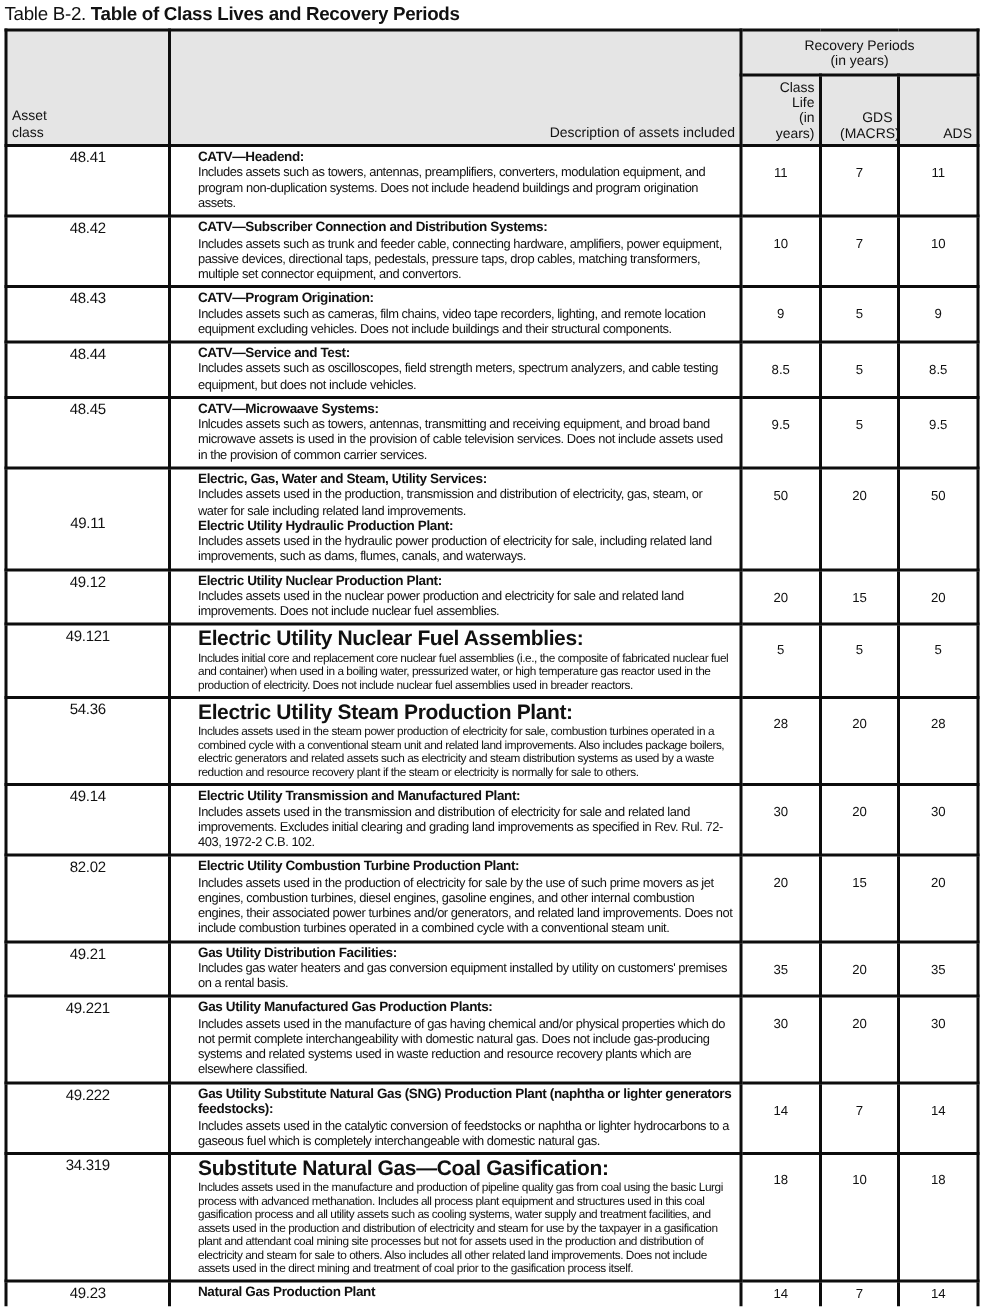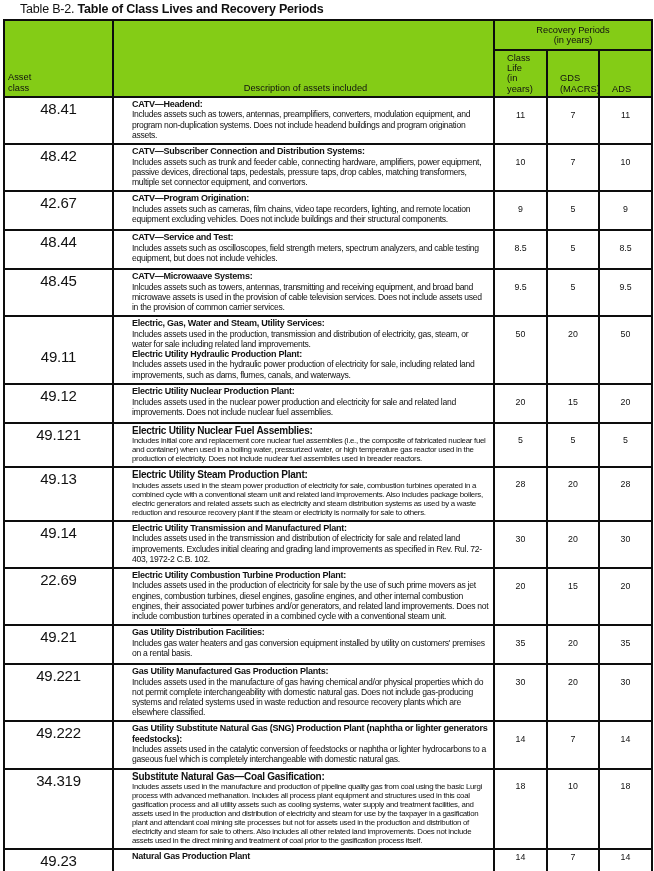--- a/index.html
+++ b/index.html
@@ -2,40 +2,40 @@
 <html><head>
 <meta charset="utf-8">
 <style>
   html, body { margin: 0; padding: 0; background: #fff; }
   .page {
     width: 654px; height: 871px; overflow: hidden; box-sizing: border-box;
     background: #fff; color: #111;
     font-family: "Liberation Sans", sans-serif;
     padding: 1px 2px 0 2px;
   }
-  .title { font-size: 12.5px; letter-spacing: -0.2px; margin: 1px 0 3px 18px; white-space: nowrap; }
+  .title { font-size: 12.5px; letter-spacing: -0.2px; margin: 1px 0 3px 1px; white-space: nowrap; }
   .title .t-main { font-weight: bold; }
   table.b2 { border-collapse: collapse; width: 648px; table-layout: fixed; margin-left: 1px; }
   table.b2 th, table.b2 td { border: 2px solid #0d0d0d; }
   
-  thead th { font-weight: normal; font-size: 9.3px; line-height: 1.1; padding: 2px 3px; background: #84cc16; }
+  thead th { font-weight: normal; font-size: 9.3px; line-height: 1.1; padding: 2px 3px; background: #e5e5e5; }
   .h-asset { vertical-align: bottom; text-align: left; white-space: pre-line; padding-bottom: 3px; }
-  .h-desc  { vertical-align: bottom; text-align: center; padding-left: 7px; padding-bottom: 3px; }
+  .h-desc  { vertical-align: bottom; text-align: right; padding-left: 7px; padding-bottom: 3px; }
   .h-group { text-align: center; vertical-align: middle; white-space: pre-line; height: 24px; }
-  .h-sub   { text-align: left; vertical-align: bottom; white-space: pre-line; height: 27px; padding-bottom: 2px; padding-left: 12px; }
+  .h-sub   { text-align: right; vertical-align: bottom; white-space: pre-line; height: 27px; padding-bottom: 2px; padding-left: 12px; }
   
-  td.c-asset { vertical-align: top; text-align: center; padding: 2px 2px 18px 2px; font-size: 15px; letter-spacing: -0.2px; }
+  td.c-asset { vertical-align: top; text-align: center; padding: 2px 2px 18px 2px; font-size: 10px; letter-spacing: -0.2px; }
   td.c-asset.offset-mid { padding-top: 31px; }
   td.c-desc { vertical-align: top; padding: 1px 4px 3px 18px; font-size: 8.6px; letter-spacing: -0.3px; line-height: 1.18; }
   .seg-heading { font-weight: bold; font-size: 9px; letter-spacing: -0.25px; }
   .seg-text {}
   td.c-num { vertical-align: top; text-align: center; font-size: 8.8px; padding-top: 12px; }
   td.c-num.compact { padding-top: 2px; }
   tr.small td.c-desc { font-size: 7.9px; line-height: 1.14; letter-spacing: -0.3px; }
-  tr.small .seg-heading { font-size: 10px; }
+  tr.small .seg-heading { font-size: 14px; }
   tr.small td.c-num { padding-top: 11px; }
 </style>
 </head>
 <body>
 
 <div class="page">
   <div class="title">
     <span>Table B-2.</span>
     <span class="t-main">Table of Class Lives and Recovery Periods</span>
   </div>
@@ -79,21 +79,21 @@
           <td class="c-asset">48.42</td>
           <td class="c-desc">
             <div class="seg-heading">CATV—Subscriber Connection and Distribution Systems:</div>
             <div class="seg-text">Includes assets such as trunk and feeder cable, connecting hardware, amplifiers, power equipment, passive devices, directional taps, pedestals, pressure taps, drop cables, matching transformers, multiple set connector equipment, and convertors.</div>
           </td>
           <td class="c-num">10</td>
           <td class="c-num">7</td>
           <td class="c-num">10</td>
         </tr>
         <tr>
-          <td class="c-asset">42.67</td>
+          <td class="c-asset">48.43</td>
           <td class="c-desc">
             <div class="seg-heading">CATV—Program Origination:</div>
             <div class="seg-text">Includes assets such as cameras, film chains, video tape recorders, lighting, and remote location equipment excluding vehicles. Does not include buildings and their structural components.</div>
           </td>
           <td class="c-num">9</td>
           <td class="c-num">5</td>
           <td class="c-num">9</td>
         </tr>
         <tr>
           <td class="c-asset">48.44</td>
@@ -141,41 +141,41 @@
           <td class="c-asset">49.121</td>
           <td class="c-desc">
             <div class="seg-heading">Electric Utility Nuclear Fuel Assemblies:</div>
             <div class="seg-text">Includes initial core and replacement core nuclear fuel assemblies (i.e., the composite of fabricated nuclear fuel and container) when used in a boiling water, pressurized water, or high temperature gas reactor used in the production of electricity. Does not include nuclear fuel assemblies used in breader reactors.</div>
           </td>
           <td class="c-num">5</td>
           <td class="c-num">5</td>
           <td class="c-num">5</td>
         </tr>
         <tr class="small">
-          <td class="c-asset">49.13</td>
+          <td class="c-asset">54.36</td>
           <td class="c-desc">
             <div class="seg-heading">Electric Utility Steam Production Plant:</div>
             <div class="seg-text">Includes assets used in the steam power production of electricity for sale, combustion turbines operated in a combined cycle with a conventional steam unit and related land improvements. Also includes package boilers, electric generators and related assets such as electricity and steam distribution systems as used by a waste reduction and resource recovery plant if the steam or electricity is normally for sale to others.</div>
           </td>
           <td class="c-num">28</td>
           <td class="c-num">20</td>
           <td class="c-num">28</td>
         </tr>
         <tr>
           <td class="c-asset">49.14</td>
           <td class="c-desc">
             <div class="seg-heading">Electric Utility Transmission and Manufactured Plant:</div>
             <div class="seg-text">Includes assets used in the transmission and distribution of electricity for sale and related land improvements. Excludes initial clearing and grading land improvements as specified in Rev. Rul. 72-403, 1972-2 C.B. 102.</div>
           </td>
           <td class="c-num">30</td>
           <td class="c-num">20</td>
           <td class="c-num">30</td>
         </tr>
         <tr>
-          <td class="c-asset">22.69</td>
+          <td class="c-asset">82.02</td>
           <td class="c-desc">
             <div class="seg-heading">Electric Utility Combustion Turbine Production Plant:</div>
             <div class="seg-text">Includes assets used in the production of electricity for sale by the use of such prime movers as jet engines, combustion turbines, diesel engines, gasoline engines, and other internal combustion engines, their associated power turbines and/or generators, and related land improvements. Does not include combustion turbines operated in a combined cycle with a conventional steam unit.</div>
           </td>
           <td class="c-num">20</td>
           <td class="c-num">15</td>
           <td class="c-num">20</td>
         </tr>
         <tr>
           <td class="c-asset">49.21</td>

